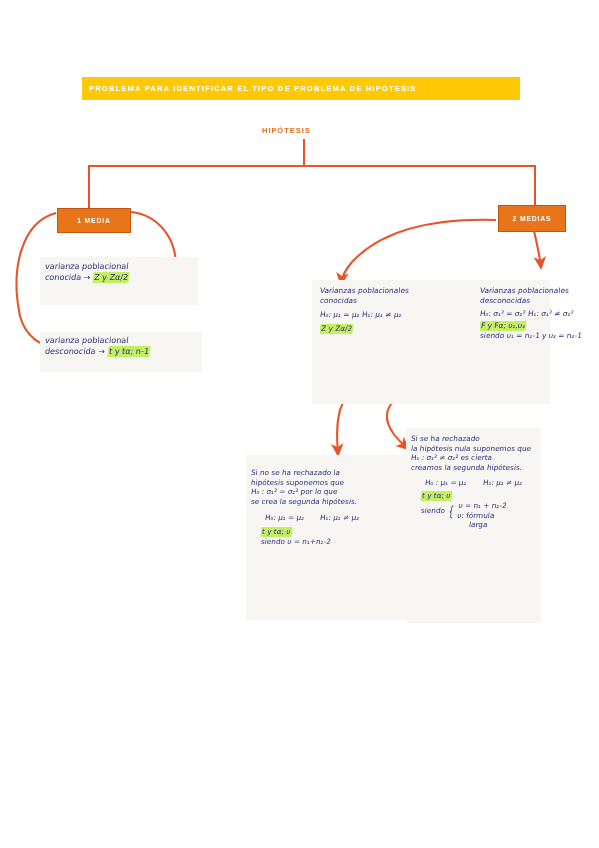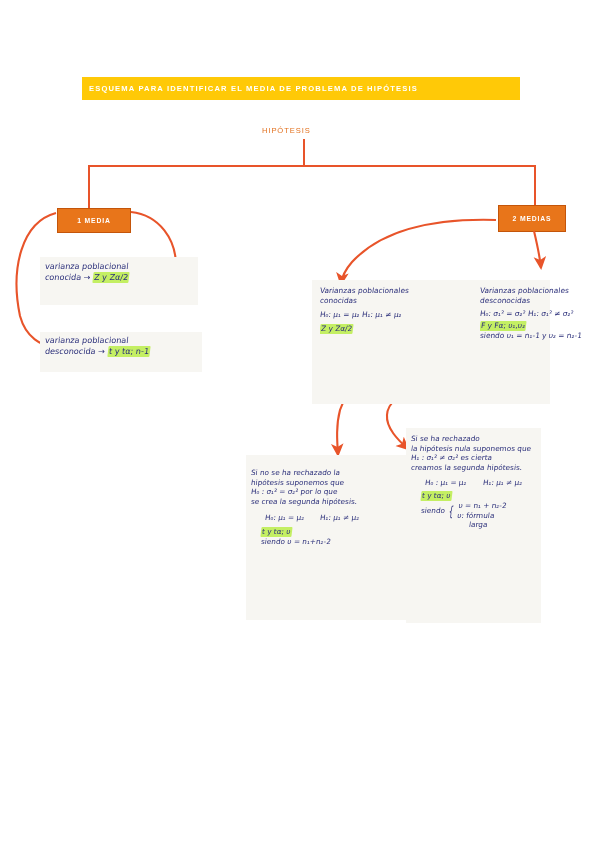--- a/index.html
+++ b/index.html
@@ -16,21 +16,21 @@
     background:#FFC907;display:flex;align-items:center;
   }
   .banner-text{
     color:#ffffff;font-size:7.6px;font-weight:bold;letter-spacing:1.15px;
     padding-left:7px;white-space:nowrap;
   }
 
   
   .root-label{
     position:absolute;left:262px;top:126px;
-    color:#E2701E;font-size:7.6px;font-weight:normal;letter-spacing:.9px;
+    color:#E2701E;font-size:7.6px;font-weight:bold;letter-spacing:.9px;
     white-space:nowrap;
   }
 
   
   .line{position:absolute;background:#E8542A;}
   .v-root{left:303px;top:139px;width:1.6px;height:27px;}
   .h-main{left:88px;top:165px;width:448px;height:1.6px;}
   .v-left{left:88px;top:165px;width:1.6px;height:43px;}
   .v-right{left:534px;top:165px;width:1.6px;height:40px;}
 
@@ -92,21 +92,21 @@
   }
 
   svg.arrows{position:absolute;left:0;top:0;width:599px;height:848px;pointer-events:none;}
 </style>
 </head>
 <body>
 
 <div class="page">
 
   <div class="banner">
-    <div class="banner-text">ESQUEMA PARA IDENTIFICAR EL MEDIA DE PROBLEMA DE HIPÓTESIS</div>
+    <div class="banner-text">PROBLEMA PARA IDENTIFICAR EL TIPO DE PROBLEMA DE HIPÓTESIS</div>
   </div>
 
   <div class="root-label">HIPÓTESIS</div>
   <div class="line v-root"></div>
   <div class="line h-main"></div>
   <div class="line v-left"></div>
   <div class="line v-right"></div>
 
   <div class="node node-1media">
     <span>1 MEDIA</span>

